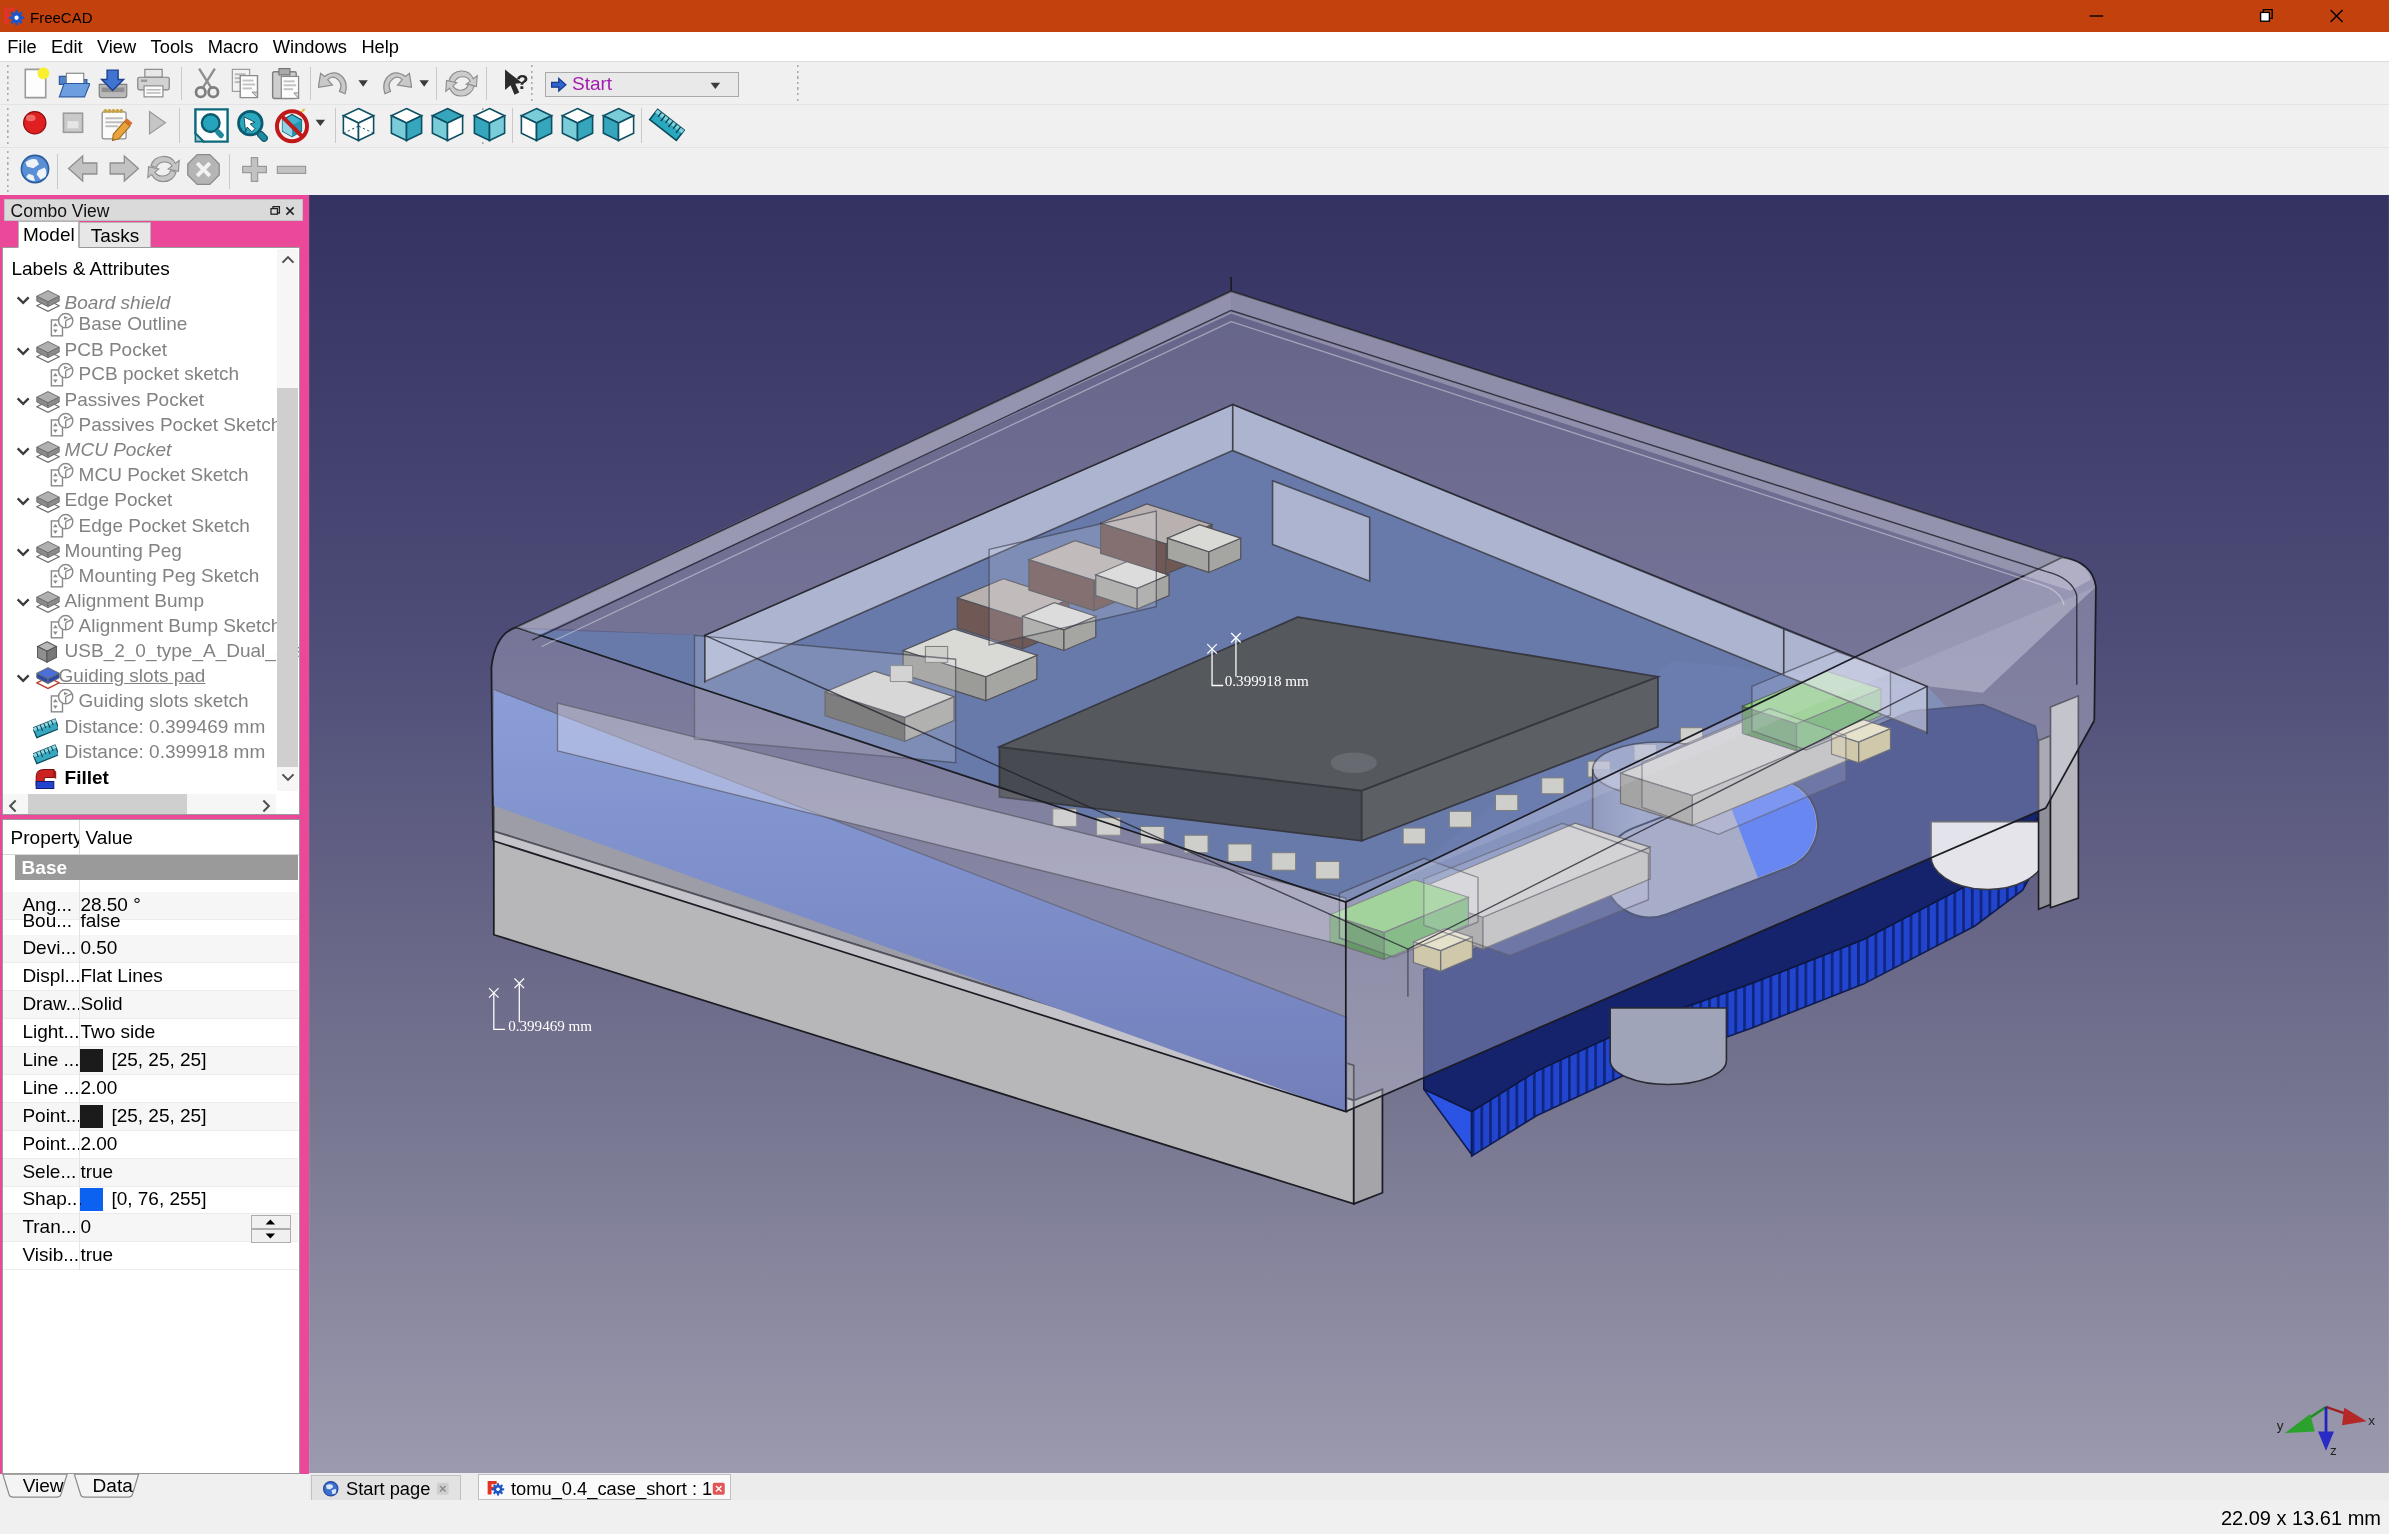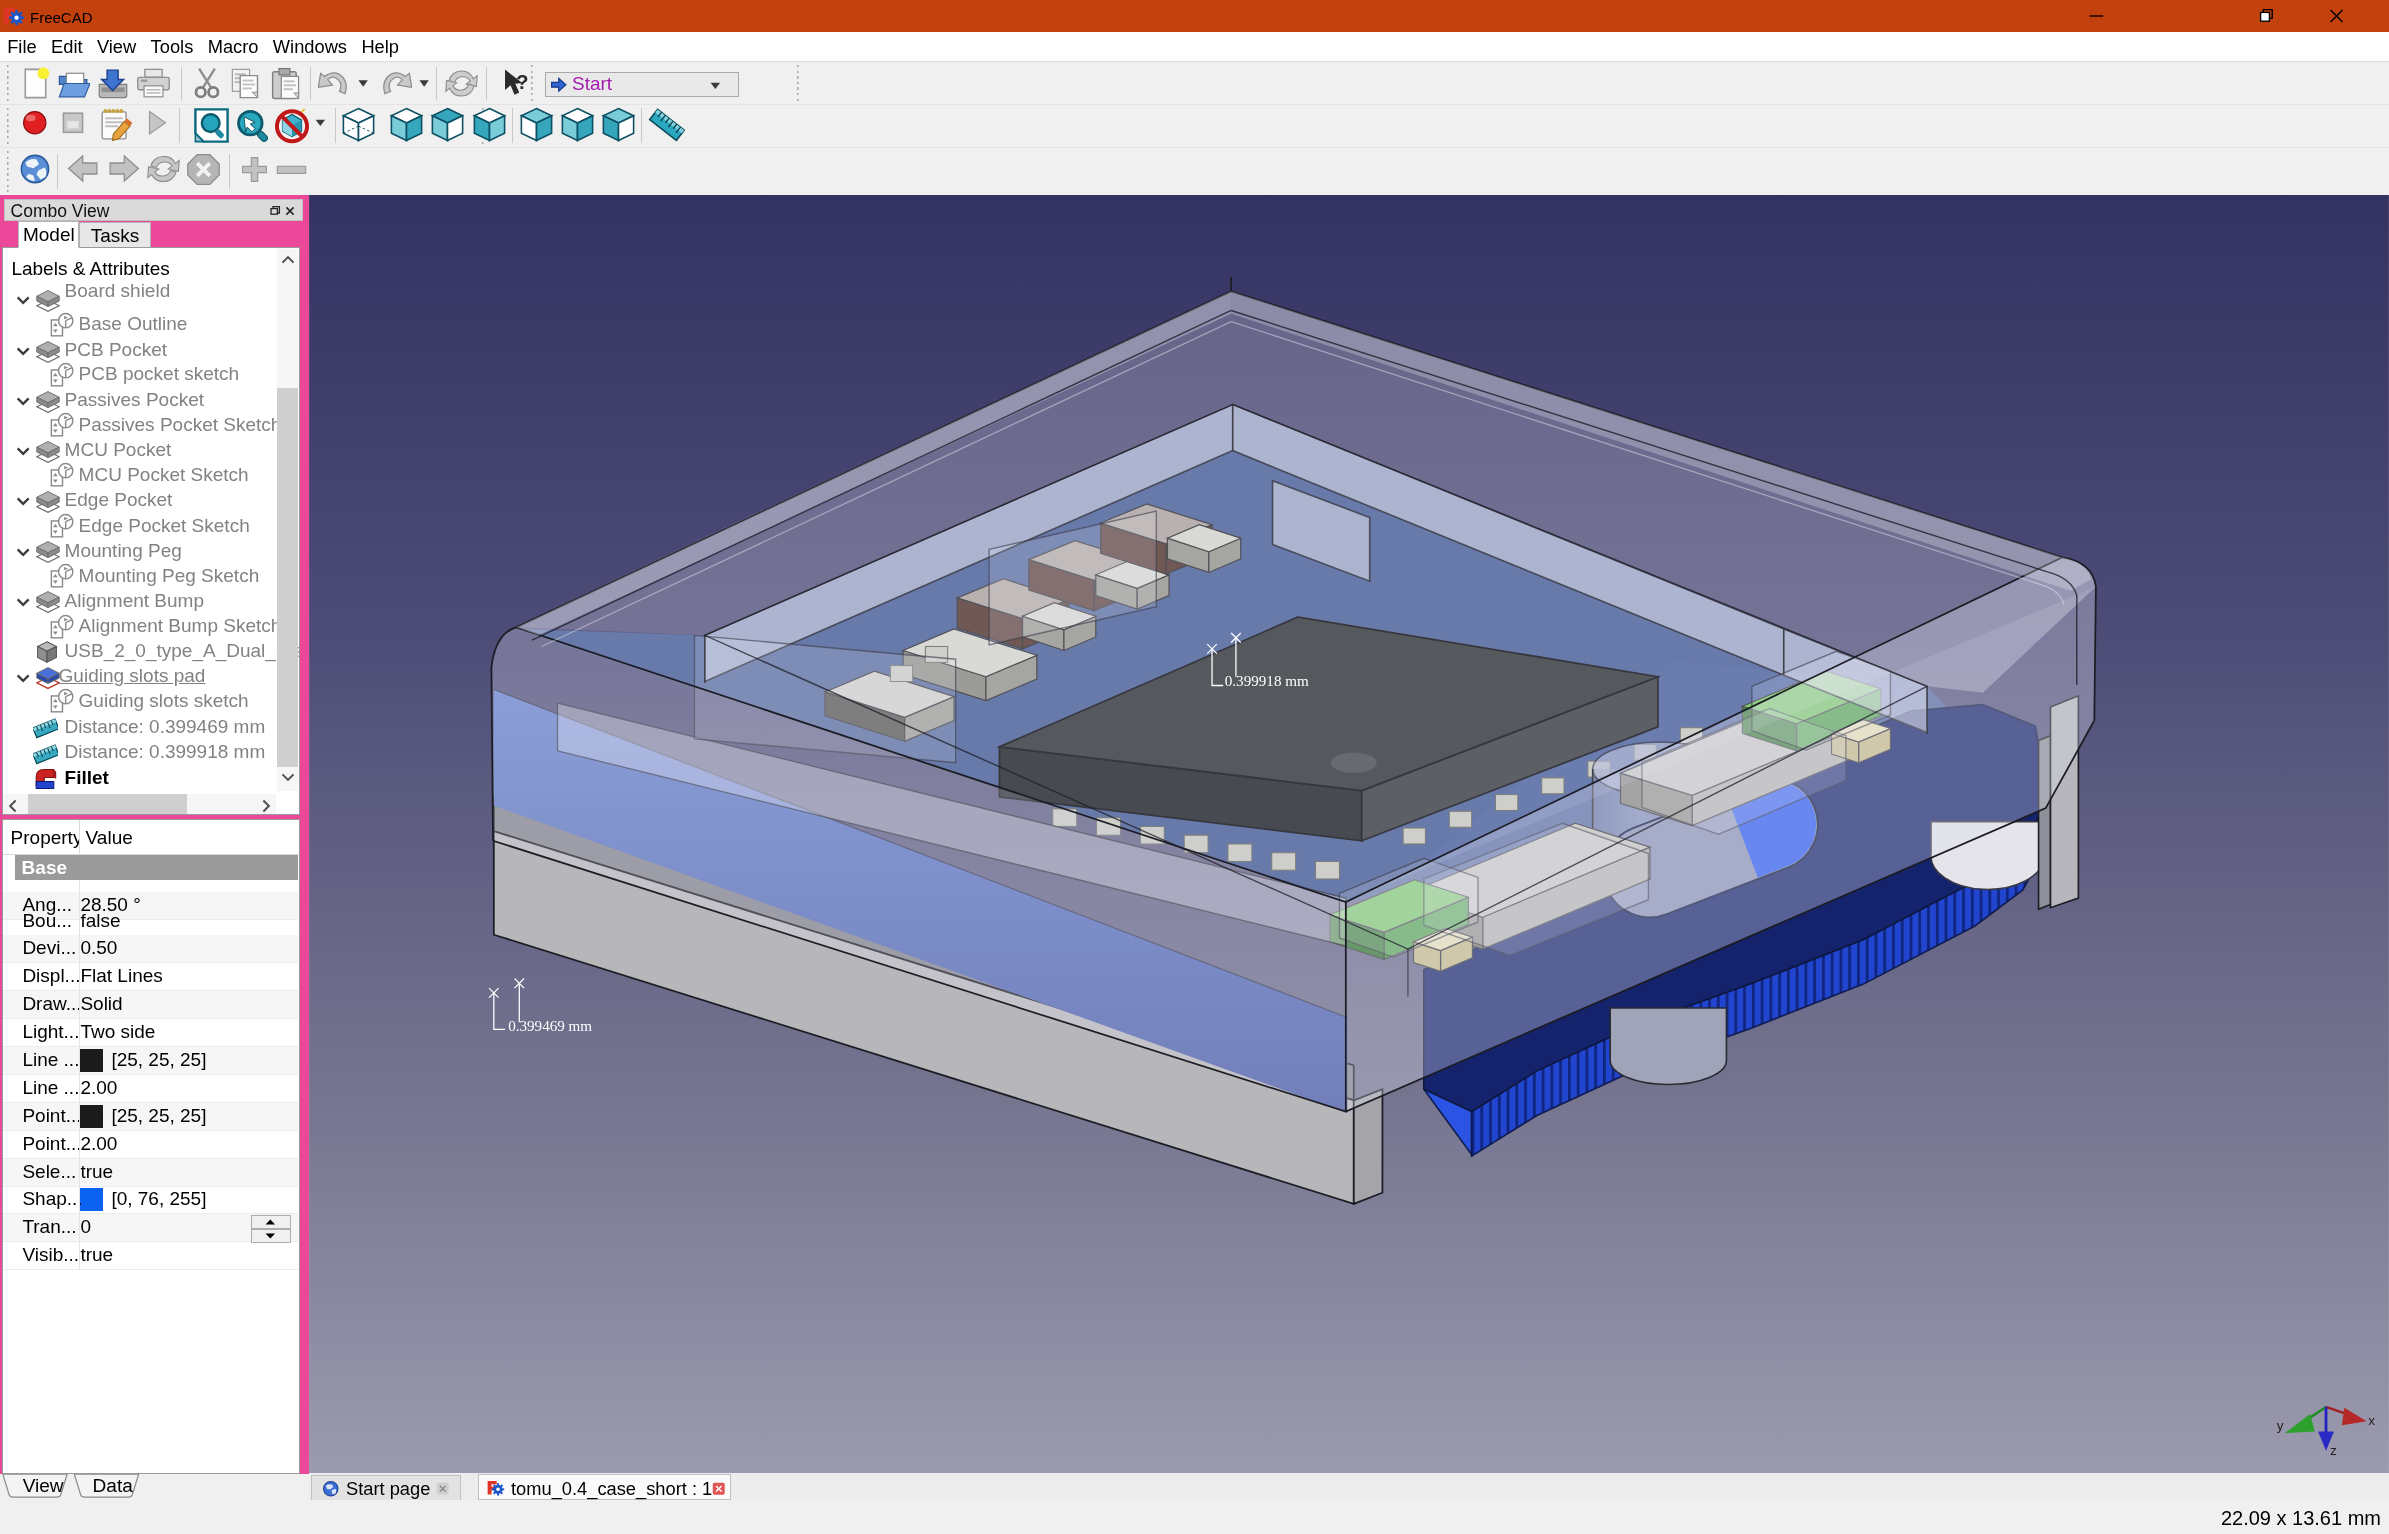--- a/index.html
+++ b/index.html
@@ -301,21 +301,21 @@
 <span class="ti" style="left:8.8px;top:9.6px;color:#000">Labels &amp; Attributes</span>
 <svg class="abs" style="left:13.5px;top:47px" width="14.3" height="11" viewBox="0 0 18 14">
           <path d="M2 3 l7 7 l7 -7" fill="none" stroke="#3c3c3c" stroke-width="3"></path>
         </svg>
 <svg class="abs" style="left:33px;top:41px" width="24" height="24" viewBox="0 0 30 30">
 <path d="M15 14 L29 21 L15 28 L1 21 Z" fill="none" stroke="#6d6d6d" stroke-width="1.6"></path>
 <path d="M15 2 L29 9 L15 16 L1 9 Z" fill="#b0b0b0" stroke="#6d6d6d" stroke-width="1.2"></path>
 <path d="M1 9 L15 16 V22 L1 15 Z" fill="#8a8a8a" stroke="#6d6d6d" stroke-width="1.2"></path>
 <path d="M29 9 L15 16 V22 L29 15 Z" fill="#8a8a8a" stroke="#6d6d6d" stroke-width="1.2"></path>
 </svg>
-<span class="ti" style="left:62px;top:32px;">Board shield</span>
+<span class="ti" style="left:62px;top:44px;font-style:italic;">Board shield</span>
 <svg class="abs" style="left:46px;top:64px" width="27" height="27" viewBox="0 0 34 34">
 <g stroke="#8a8a8a" stroke-width="1.8" fill="none">
 <rect x="3" y="10" width="14" height="20"></rect>
 <circle cx="21" cy="11" r="9" fill="#ffffff"></circle>
 <path d="M21 11 l8 -4 M21 11 v9"></path>
 </g>
 <path d="M19 5 l5 2 -5 2 z" fill="#8a8a8a"></path>
 <path d="M8 14 l3 4 h-6 z" fill="#8a8a8a"></path>
           <path d="M8 26 l3 -4 h-6 z" fill="#8a8a8a"></path>
 </svg>
@@ -364,21 +364,21 @@
 <span class="ti" style="left:76px;top:166px;">Passives Pocket Sketch</span>
 <svg class="abs" style="left:13.5px;top:198px" width="14.3" height="11" viewBox="0 0 18 14">
           <path d="M2 3 l7 7 l7 -7" fill="none" stroke="#3c3c3c" stroke-width="3"></path>
         </svg>
 <svg class="abs" style="left:33px;top:192px" width="24" height="24" viewBox="0 0 30 30">
 <path d="M15 14 L29 21 L15 28 L1 21 Z" fill="none" stroke="#6d6d6d" stroke-width="1.6"></path>
 <path d="M15 2 L29 9 L15 16 L1 9 Z" fill="#b0b0b0" stroke="#6d6d6d" stroke-width="1.2"></path>
 <path d="M1 9 L15 16 V22 L1 15 Z" fill="#8a8a8a" stroke="#6d6d6d" stroke-width="1.2"></path>
 <path d="M29 9 L15 16 V22 L29 15 Z" fill="#8a8a8a" stroke="#6d6d6d" stroke-width="1.2"></path>
 </svg>
-<span class="ti" style="left:62px;top:191px;">MCU Pocket</span>
+<span class="ti" style="left:62px;top:191px;font-style:italic;">MCU Pocket</span>
 <svg class="abs" style="left:46px;top:214px" width="27" height="27" viewBox="0 0 34 34">
 <g stroke="#8a8a8a" stroke-width="1.8" fill="none">
 <rect x="3" y="10" width="14" height="20"></rect>
 <circle cx="21" cy="11" r="9" fill="#ffffff"></circle>
 <path d="M21 11 l8 -4 M21 11 v9"></path>
 </g>
 <path d="M19 5 l5 2 -5 2 z" fill="#8a8a8a"></path>
 <path d="M8 14 l3 4 h-6 z" fill="#8a8a8a"></path>
           <path d="M8 26 l3 -4 h-6 z" fill="#8a8a8a"></path>
 </svg>

